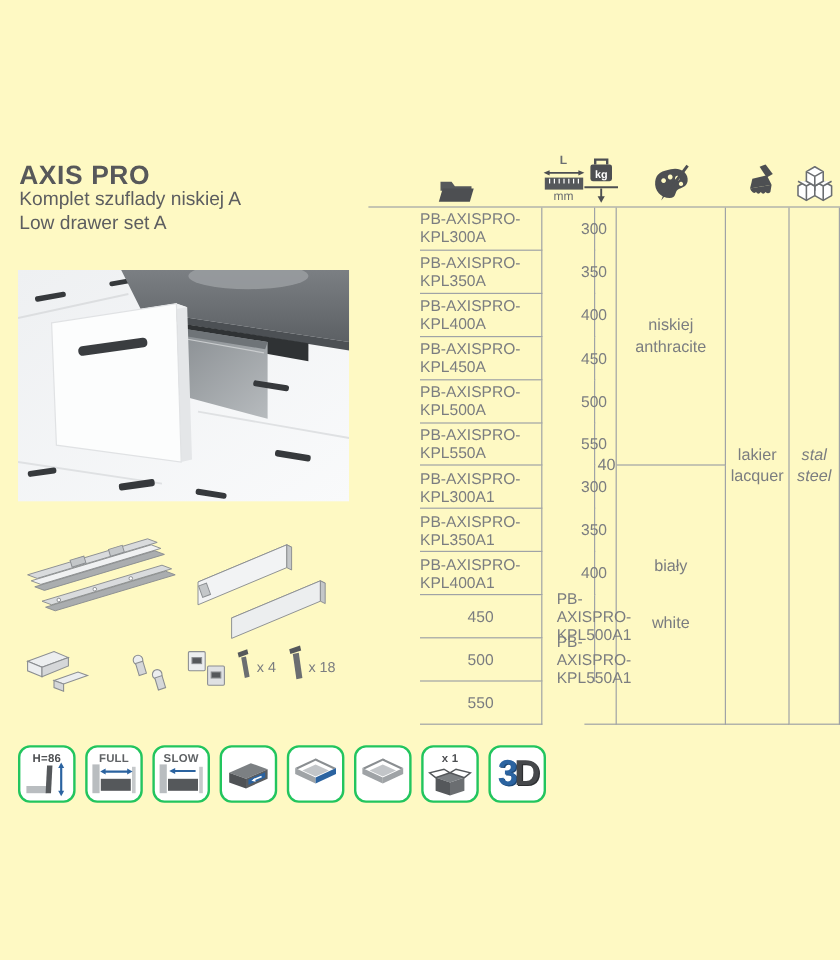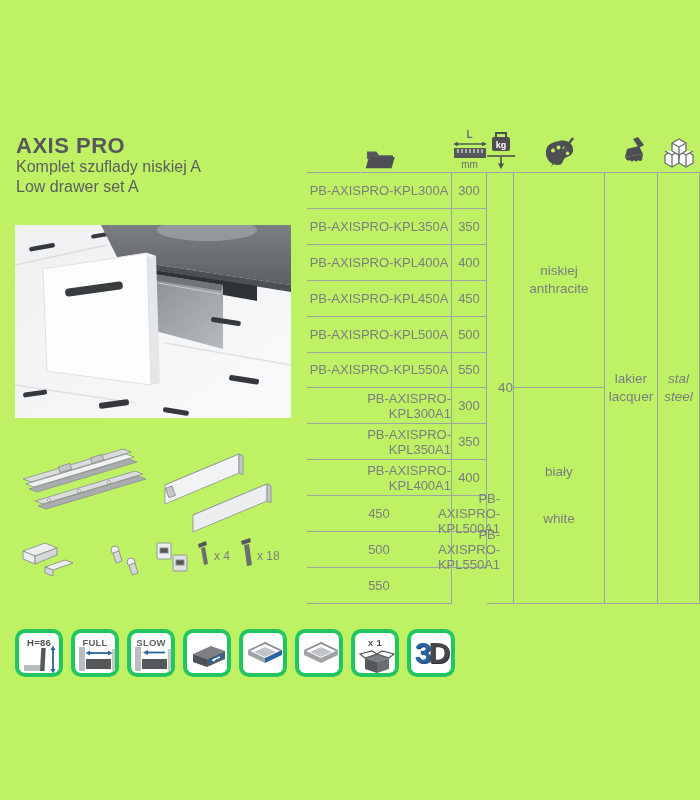--- a/index.html
+++ b/index.html
@@ -5,21 +5,21 @@
   :root{
     --line:#a0a3a6;
     --txt:#7b7d80;
     --dark:#4d4f52;
     --mid:#6b6e71;
     --blue:#2b63a0;
     --lgray:#b9bdc0;
   }
   *{margin:0;padding:0;box-sizing:border-box;}
   body{background:#ffffff;font-family:"Liberation Sans", sans-serif;}
-  .page{position:relative;width:700px;height:800px;background:#bef264;overflow:hidden;}
+  .page{position:relative;width:700px;height:800px;background:#fef9c3;overflow:hidden;}
 
   
   .title-block{position:absolute;left:16px;top:134px;color:#57585a;}
   .title-block h1{font-size:22px;font-weight:700;letter-spacing:.5px;line-height:1.05;}
   .title-block .sub{font-size:16px;line-height:1.22;color:#5d5e60;}
 
   
   .photo{position:absolute;left:15px;top:225px;width:276px;height:193px;}
 
   
@@ -32,35 +32,35 @@
     align-items:end;justify-items:center;padding-bottom:2px;}
   .hicon{display:flex;flex-direction:column;align-items:center;line-height:1;}
   .hicon .lab{font-size:10px;color:var(--mid);font-weight:700;}
 
   
   .gt{position:absolute;left:307px;top:172px;width:393px;
     display:grid;grid-template-columns:145px 35px 27px 91px 53px 42px;
     grid-auto-rows:35.92px;border-top:1px solid var(--line);
     color:var(--txt);font-size:13px;}
   .cell{display:flex;align-items:center;justify-content:center;
-    border-right:1px solid var(--line);text-align:right;}
+    border-right:1px solid var(--line);text-align:left;margin-left:43px;}
   .code,.mm{border-bottom:1px solid var(--line);}
   .span-cell{border-right:1px solid var(--line);border-bottom:1px solid var(--line);
     display:flex;flex-direction:column;align-items:center;justify-content:center;
     line-height:1.35;font-size:13.5px;}
   .c-kg{grid-column:3;grid-row:1 / span 12;align-items:flex-end;}
   .c-color-a{grid-column:4;grid-row:1 / span 6;}
   .c-color-b{grid-column:4;grid-row:7 / span 6;gap:28px;}
   .c-finish{grid-column:5;grid-row:1 / span 12;}
   .c-material{grid-column:6;grid-row:1 / span 12;font-style:italic;}
 
   
   .features{position:absolute;left:15px;top:621px;display:flex;gap:8px;}
-  .feat{position:relative;width:48px;height:48px;border:4px solid #22c55e;
-    border-radius:10px;background:#fff;flex:0 0 auto;margin-top:8px;}
+  .feat{position:relative;width:48px;height:48px;border:2px solid #22c55e;
+    border-radius:10px;background:#fff;flex:0 0 auto;}
   .feat svg{position:absolute;left:0;top:0;}
   .feat .flabel{position:absolute;top:4px;left:0;width:100%;text-align:center;
     font-size:9.5px;font-weight:700;color:var(--dark);letter-spacing:.2px;}
   .feat .flabel.gray{color:#5f6265;}
   .logo3d{display:flex;align-items:center;justify-content:center;width:100%;height:100%;
     font-weight:700;font-size:30px;letter-spacing:-3px;}
   .logo3d .n3{color:var(--blue);text-shadow:1px 1px 0 #1d4877;}
   .logo3d .nd{color:#46484b;text-shadow:1px 1px 0 #2c2e30;}
 </style>
 </head>

